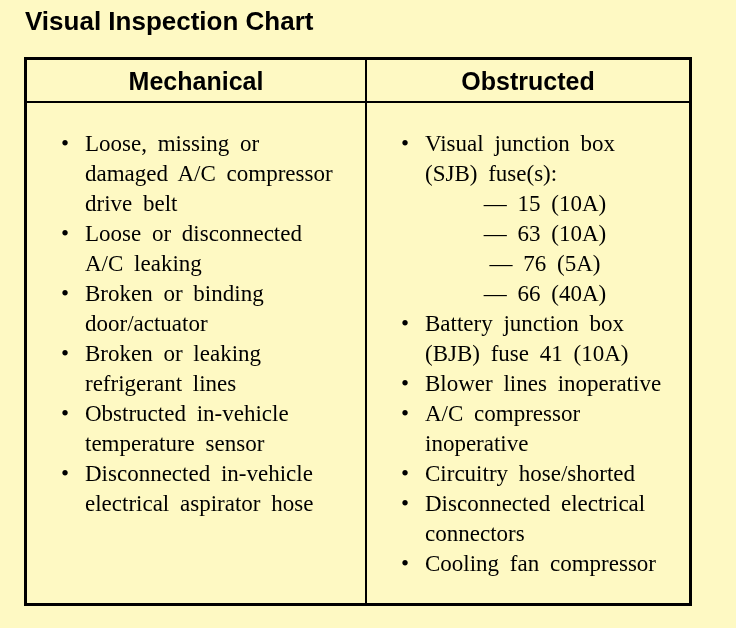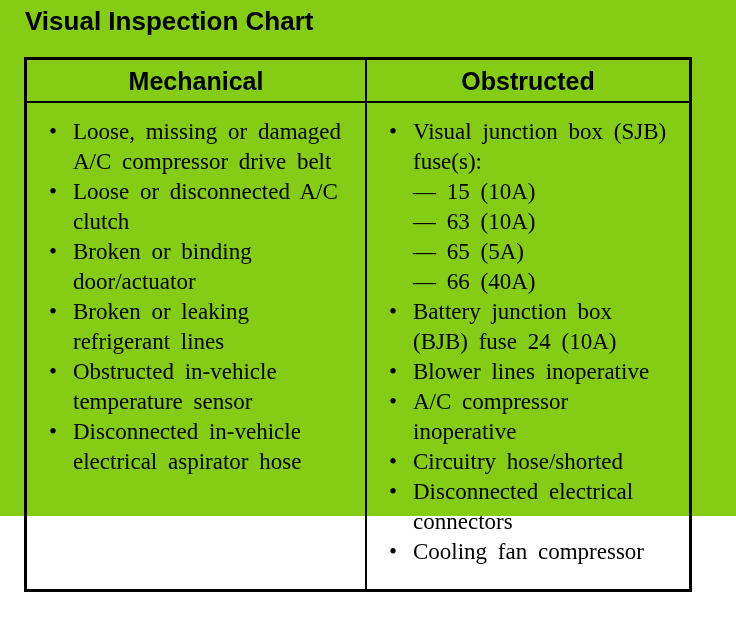--- a/index.html
+++ b/index.html
@@ -6,22 +6,22 @@
   html, body {
     margin: 0;
     padding: 0;
     background: #ffffff;
     width: 736px;
     height: 628px;
     overflow: hidden;
   }
   .page {
     width: 736px;
-    height: 516px;
-    background: #84cc16;
+    height: 628px;
+    background: #fef9c3;
     color: #000000;
     font-family: "Liberation Serif", serif;
     position: relative;
   }
   .title {
     position: absolute;
     left: 25px;
     top: 6px;
     margin: 0;
     font-family: "Liberation Sans", sans-serif;
@@ -56,37 +56,38 @@
   table.chart td {
     vertical-align: top;
     height: 468px;
     padding: 10px 8px 8px 14px;
     font-size: 23px;
     line-height: 30px;
     word-spacing: 5px;
     color: #000000;
   }
   ul.items {
-    margin: 4px;
+    margin: 16px;
     padding: 0;
     list-style: none;
   }
   ul.items li {
     position: relative;
     padding-left: 28px;
   }
   ul.items li::before {
     content: "\2022";
     position: absolute;
     left: 4px;
     top: 0;
     font-size: 23px;
   }
   .sub-item {
     display: block;
+    text-align: center;
   }
 </style>
 </head>
 <body>
 
 <div class="page">
 
   <h1 class="title">Visual Inspection Chart</h1>
 
   <table class="chart">
@@ -94,37 +95,37 @@
       <tr>
         <th class="col-mech">Mechanical</th>
         <th class="col-elec">Obstructed</th>
       </tr>
     </thead>
     <tbody>
       <tr>
         <td>
           <ul class="items">
             <li><span>Loose, missing or damaged A/C compressor drive belt</span></li>
-            <li><span>Loose or disconnected A/C clutch</span></li>
+            <li><span>Loose or disconnected A/C leaking</span></li>
             <li><span>Broken or binding door/actuator</span></li>
             <li><span>Broken or leaking refrigerant lines</span></li>
             <li><span>Obstructed in-vehicle temperature sensor</span></li>
             <li><span>Disconnected in-vehicle electrical aspirator hose</span></li>
           </ul>
         </td>
         <td>
           <ul class="items">
             <li>
               <span>Visual junction box (SJB) fuse(s):</span>
               <span class="sub-item">— 15 (10A)</span>
               <span class="sub-item">— 63 (10A)</span>
-              <span class="sub-item">— 65 (5A)</span>
+              <span class="sub-item">— 76 (5A)</span>
               <span class="sub-item">— 66 (40A)</span>
             </li>
-            <li><span>Battery junction box (BJB) fuse 24 (10A)</span></li>
+            <li><span>Battery junction box (BJB) fuse 41 (10A)</span></li>
             <li><span>Blower lines inoperative</span></li>
             <li><span>A/C compressor inoperative</span></li>
             <li><span>Circuitry hose/shorted</span></li>
             <li><span>Disconnected electrical connectors</span></li>
             <li><span>Cooling fan compressor</span></li>
           </ul>
         </td>
       </tr>
     </tbody>
   </table>

